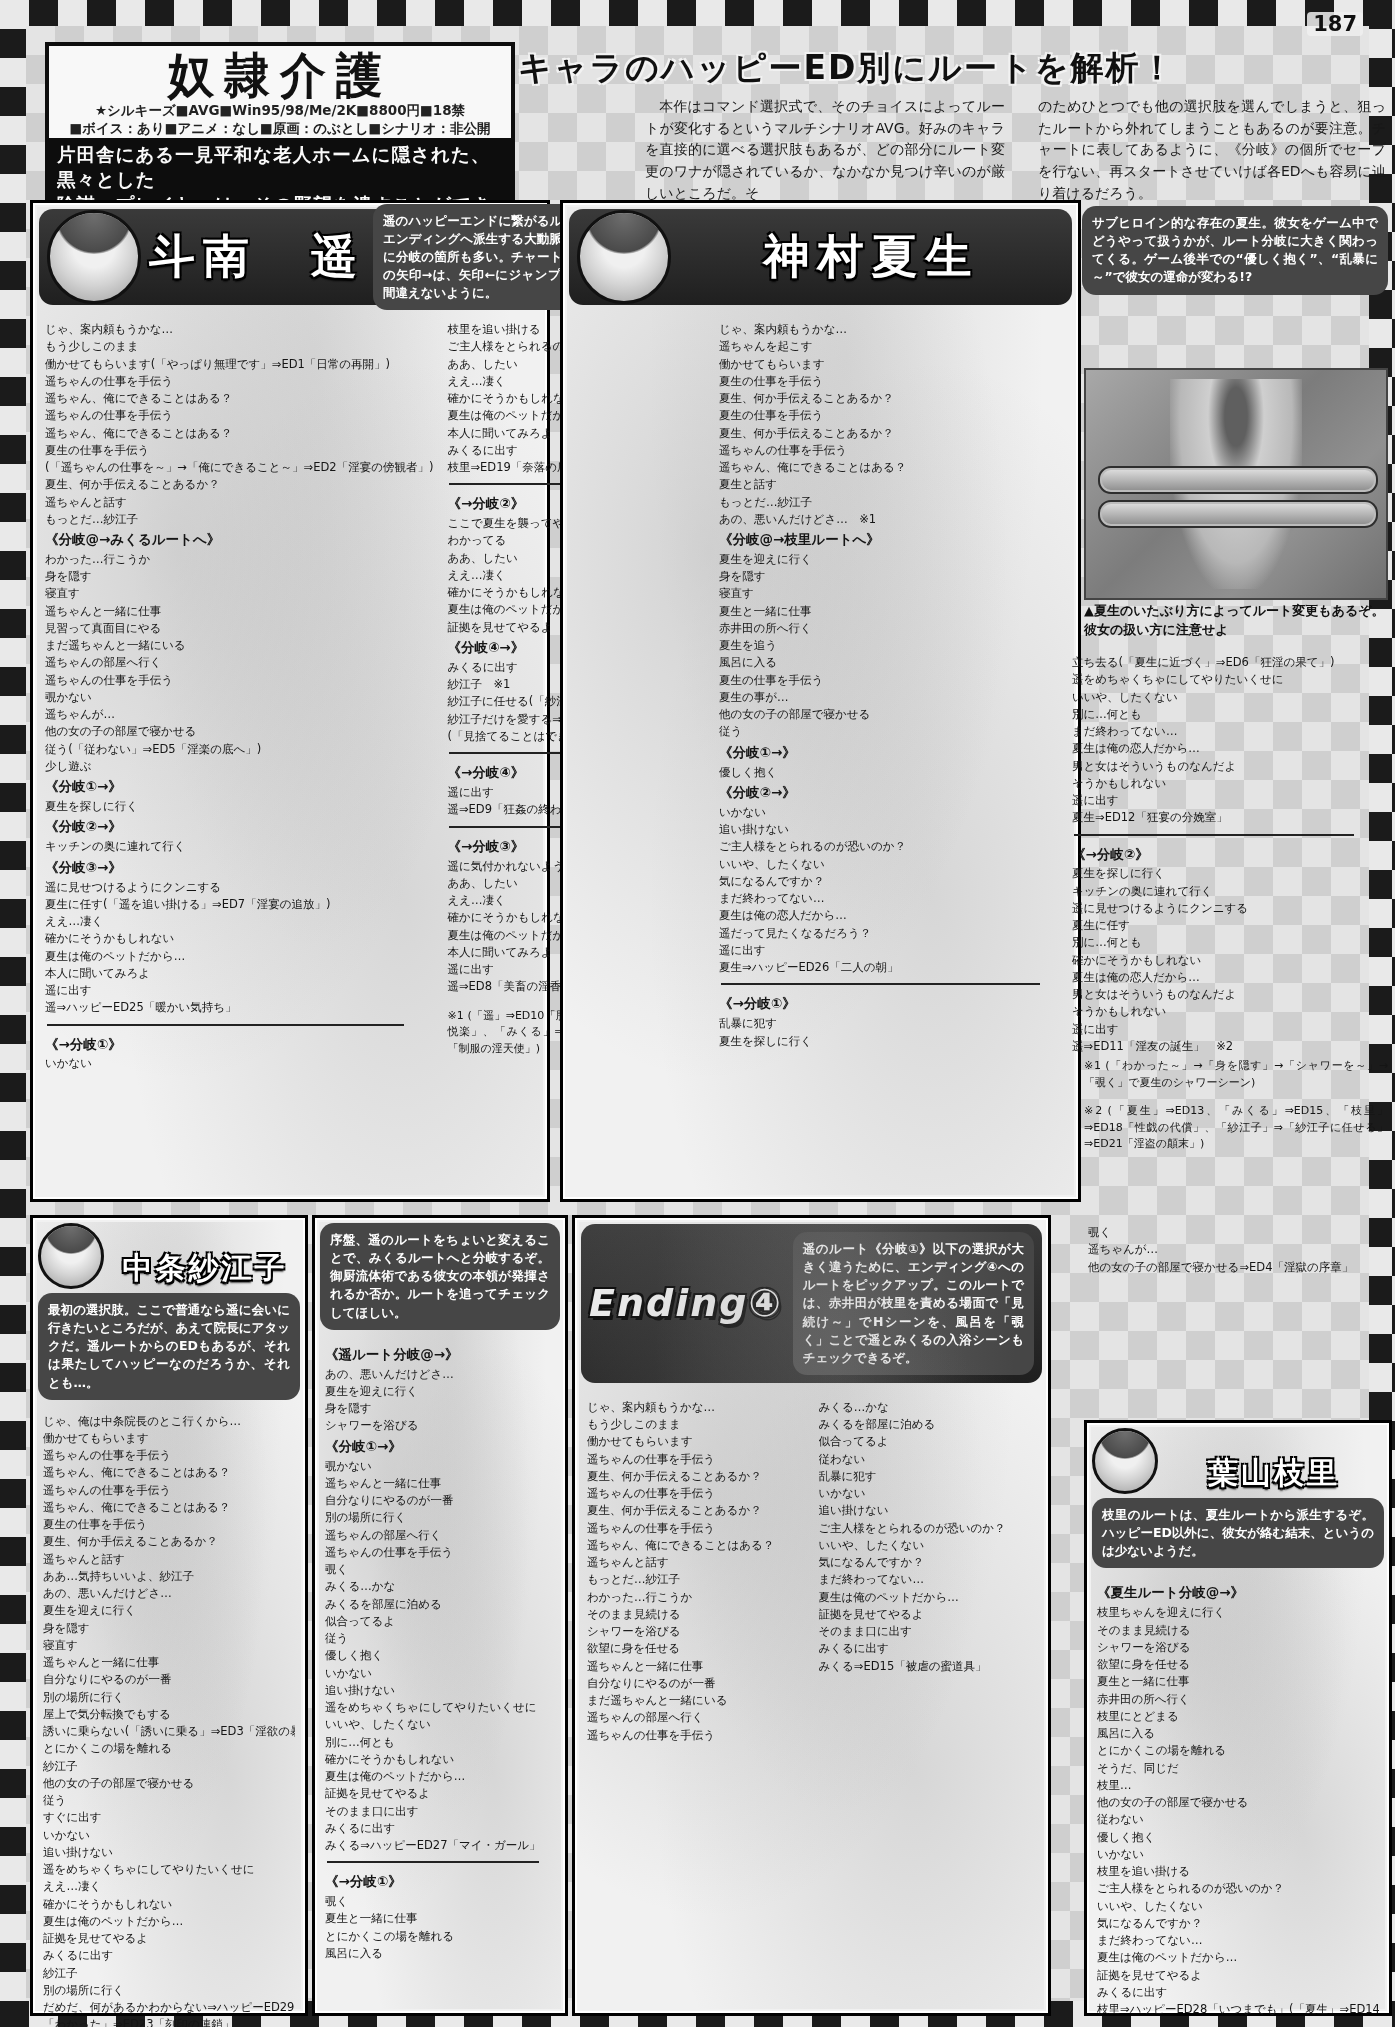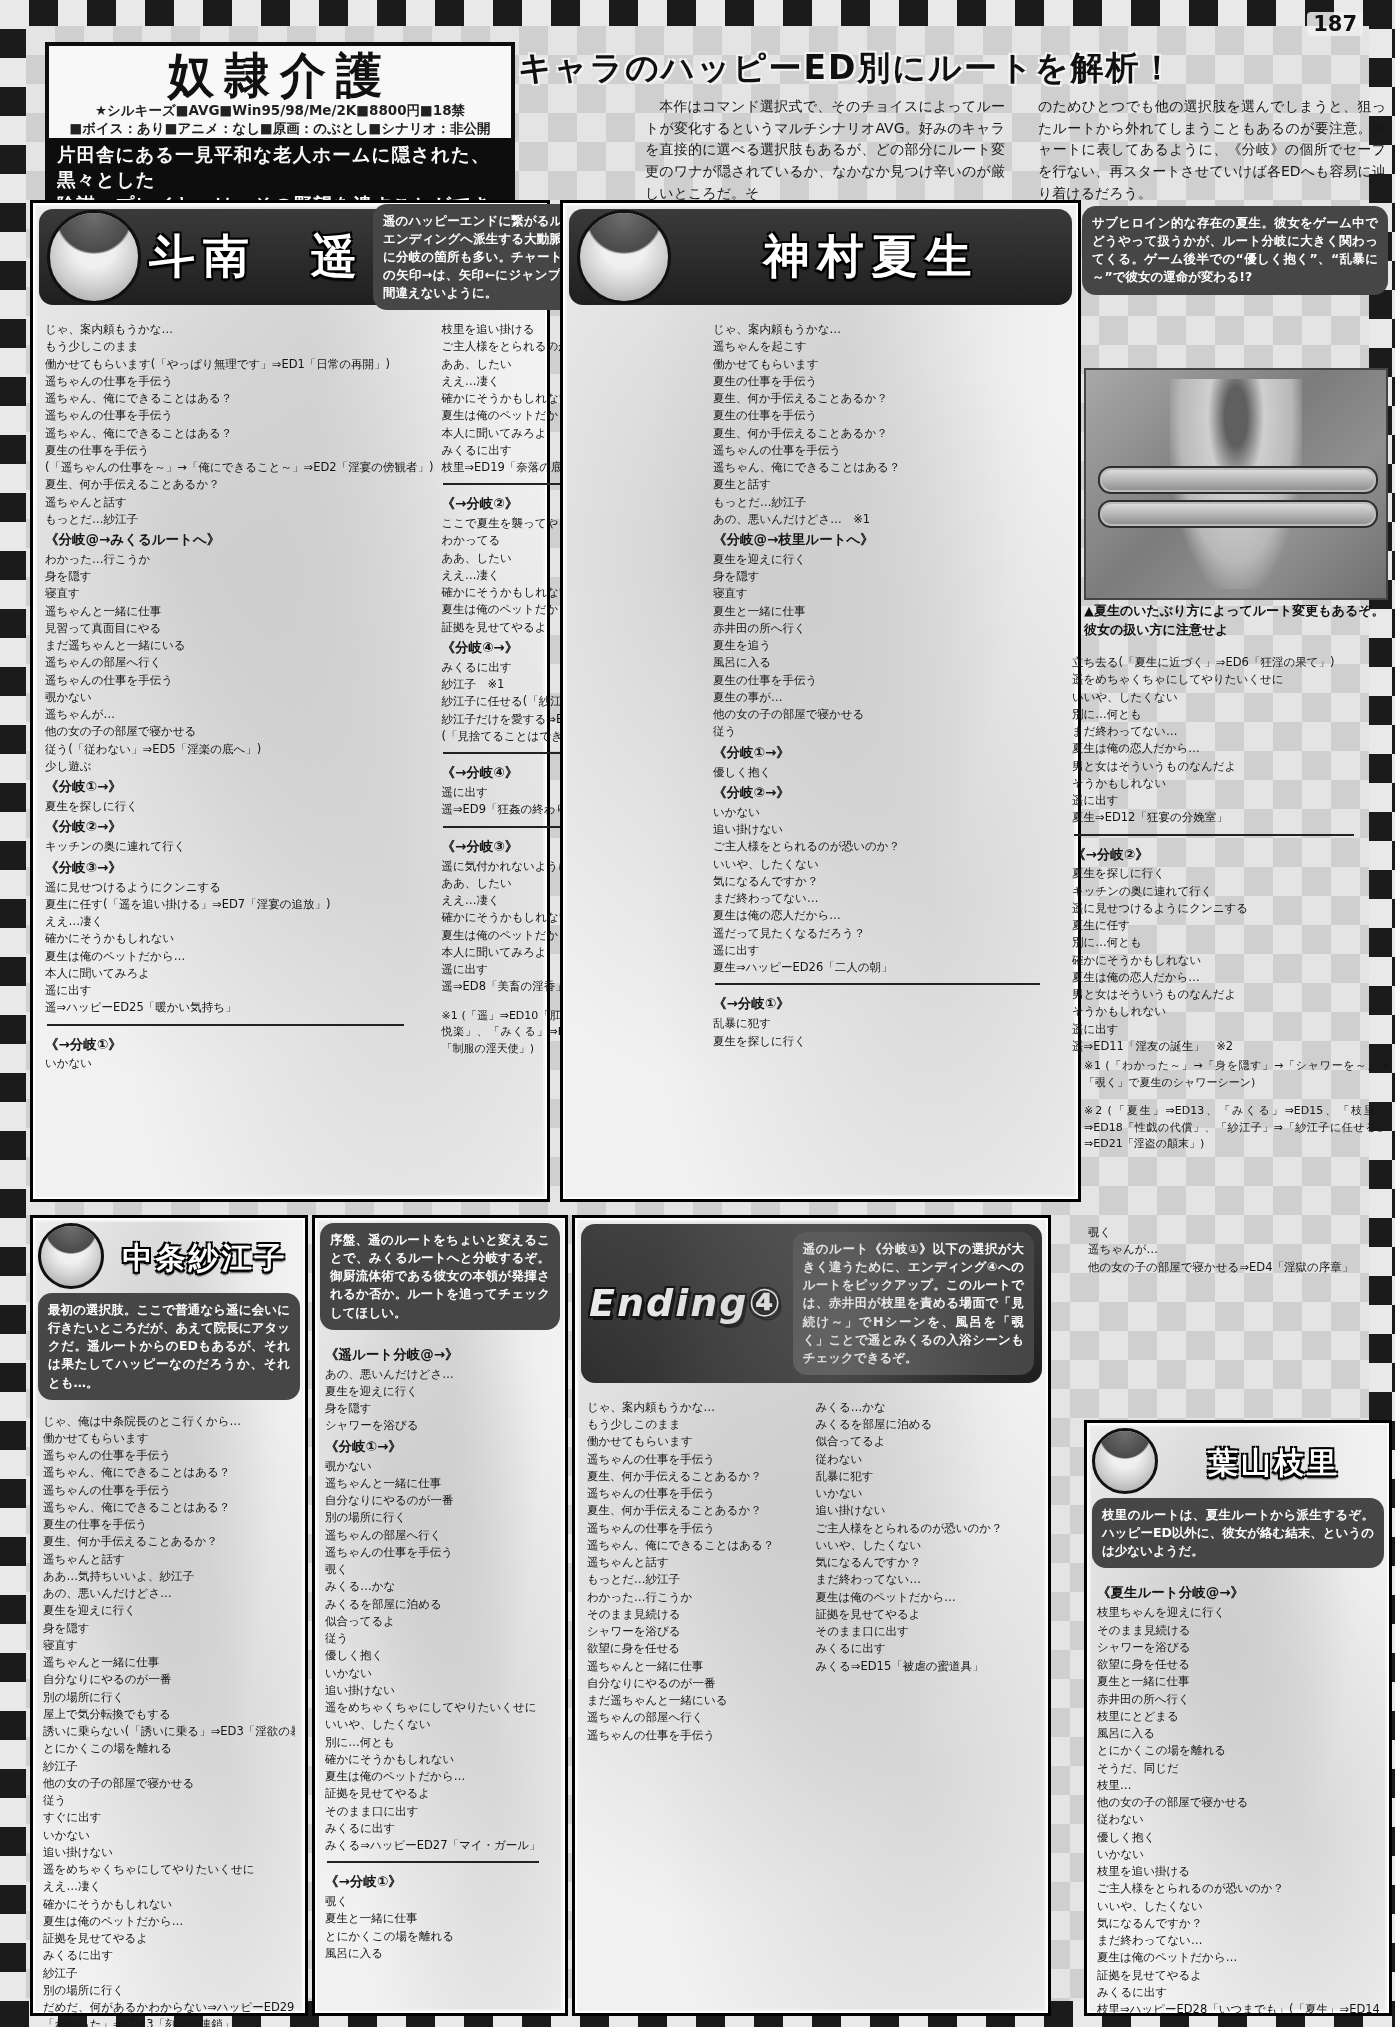--- a/index.html
+++ b/index.html
@@ -46,21 +46,21 @@
   .p-sm{width:60px;height:60px;}
   .sec-name{font-weight:900;color:#fff;white-space:nowrap;
     text-shadow:-2px -2px 0 #000,2px -2px 0 #000,-2px 2px 0 #000,2px 2px 0 #000,0 3px 2px #000;}
   .name-lg{font-size:46px;letter-spacing:8px;flex:1;text-align:center;}
   .name-sm{font-size:30px;letter-spacing:3px;}
   .bubble{background:#464646;border-radius:14px;color:#fff;font-weight:bold;font-size:12.5px;
     line-height:1.45;padding:8px 10px;text-align:justify;}
   .hdr-bubble{flex:0 0 256px;}
 
   
-  .cols{position:relative;display:flex;gap:8px;padding:10px 12px;}
+  .cols{position:relative;display:flex;gap:14px;padding:10px 12px;}
   .col{flex:1;}
   .cl{font-size:11.5px;line-height:1.5;color:#151515;white-space:nowrap;overflow:hidden;}
   .br{font-size:13.5px;font-weight:900;line-height:1.7;}
   .hl{border-top:2px solid #222;margin:7px 2px;width:92%;}
   .note{font-size:11px;line-height:1.5;margin-top:12px;color:#151515;text-align:justify;}
 
   
   .rail-bubble{position:absolute;left:1082px;top:206px;width:286px;}
   .shot{position:absolute;left:1084px;top:368px;width:300px;height:228px;border:2px solid #444;
     background:linear-gradient(135deg,#a8a8a8,#7c7c7c 45%,#909090 70%,#6f6f6f);overflow:hidden;}
@@ -70,21 +70,21 @@
     background:linear-gradient(#e2e2e2,#8a8a8a);box-shadow:inset 0 0 0 2px #bcbcbc;}
   .cb1{top:42%;} .cb2{top:57%;}
   .shot-caption{position:absolute;left:1084px;top:602px;width:302px;font-size:13px;font-weight:900;
     line-height:1.45;color:#111;}
   .rail-list{position:absolute;left:1072px;top:654px;width:304px;}
   .rail-notes{position:absolute;left:1084px;top:1046px;width:304px;}
   .rail-list2{position:absolute;left:1088px;top:1224px;width:300px;}
 
   
   .bhdr{position:relative;margin:5px;}
-  .bhdr-top{display:flex;align-items:center;gap:6px;}
+  .bhdr-top{display:flex;align-items:flex-end;gap:6px;}
   .bname-wrap{flex:1;padding-top:4px;text-align:center;}
   .ending-name{font-size:38px;font-weight:900;font-style:italic;color:#f5f5f5;letter-spacing:2px;
     text-shadow:-2px -2px 0 #000,2px -2px 0 #000,-2px 2px 0 #000,2px 2px 0 #000,3px 4px 0 #000;}
   .single-list{position:relative;padding:8px 10px;}
   .e4-header{display:flex;gap:10px;align-items:center;margin:6px;background:linear-gradient(#3a3a3a,#1f1f1f);
     border-radius:14px;padding:8px;}
 </style>
 </head>
 <body>
 

